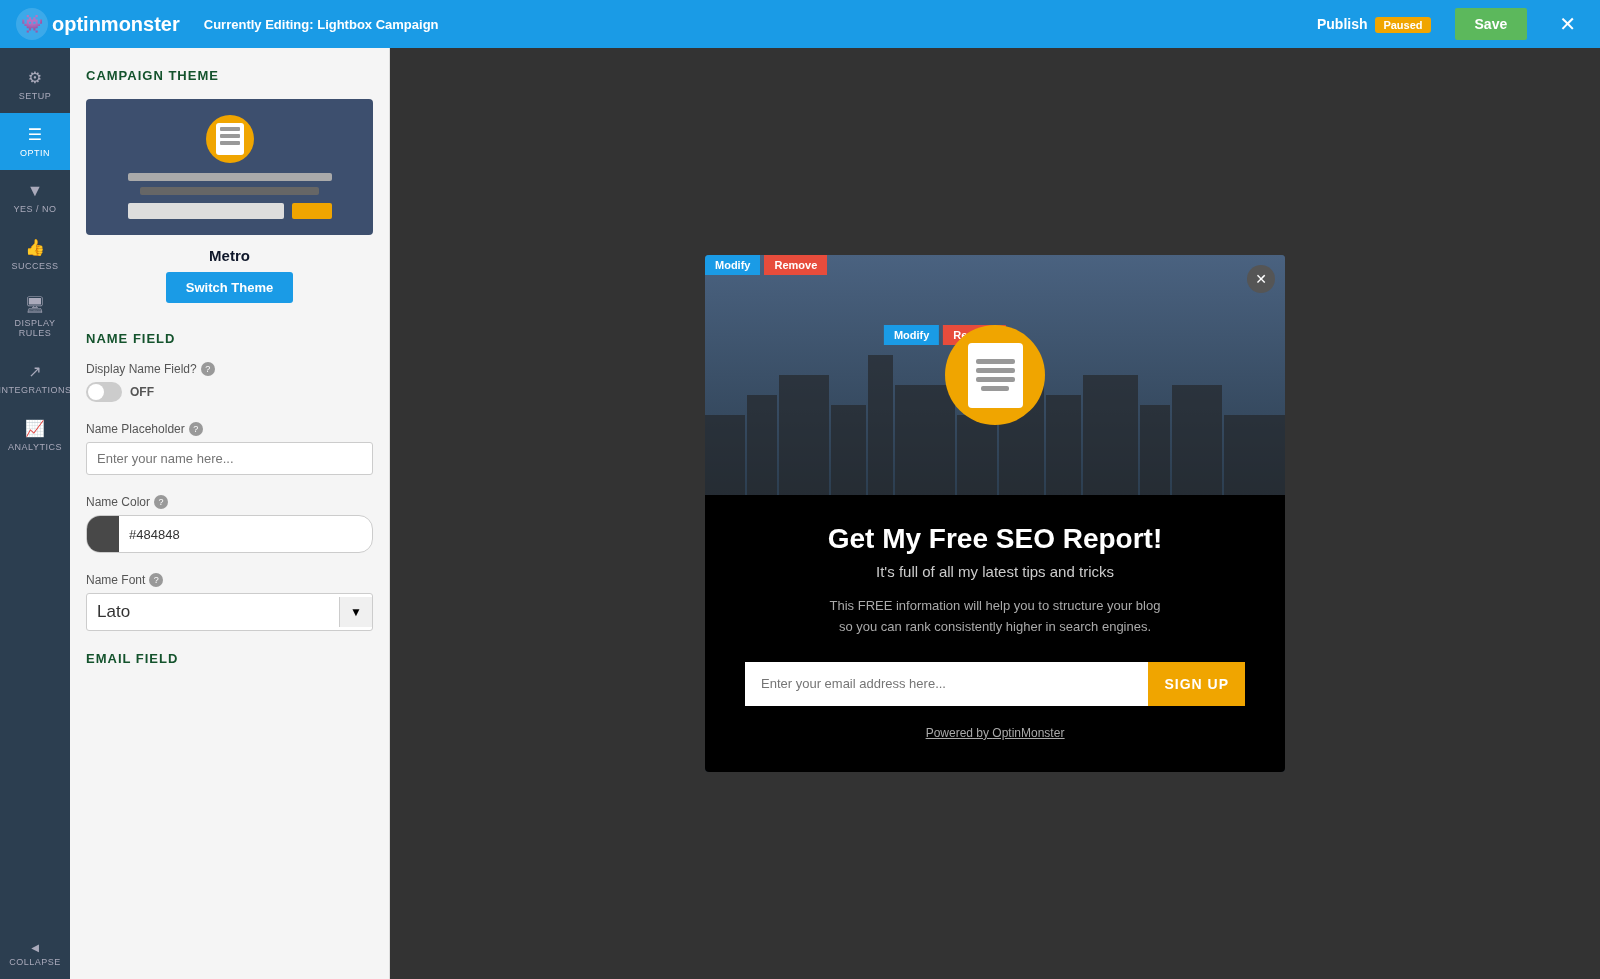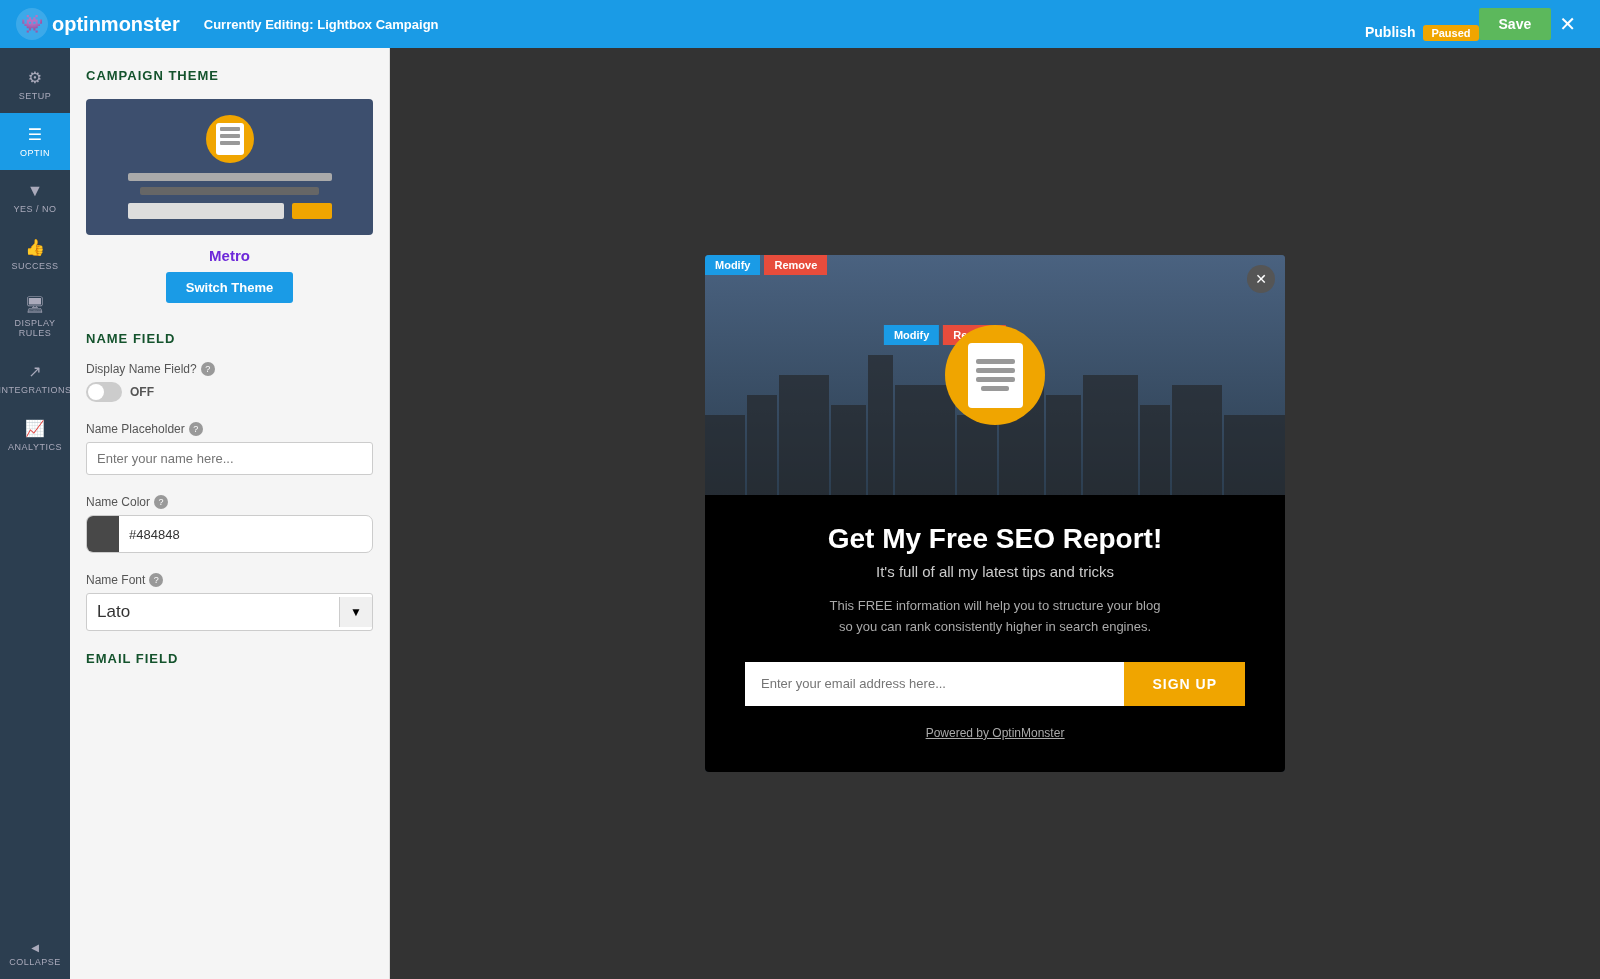--- a/index.html
+++ b/index.html
@@ -33,22 +33,22 @@
     .header-editing {
       color: white;
       font-size: 13px;
       flex: 1;
     }
     .header-editing span {
       font-weight: bold;
     }
     .header-actions {
       display: flex;
-      align-items: flex-end;
-      gap: 0;
+      align-items: center;
+      gap: 24px;
       margin-left: 24px;
     }
     .publish-btn {
       color: white;
       font-size: 14px;
       background: transparent;
       border: none;
       cursor: pointer;
       font-weight: 600;
     }
@@ -205,21 +205,21 @@
     .theme-btn-bar {
       width: 40px;
       height: 16px;
       background: #f0a500;
       border-radius: 2px;
     }
 
     .theme-name {
       font-size: 15px;
       font-weight: bold;
-      color: #6d28d9;
+      color: #0f172a;
       text-align: center;
       margin-bottom: 8px;
     }
     .switch-theme-btn {
       background: #1a9be6;
       color: white;
       border: none;
       padding: 8px 20px;
       font-size: 13px;
       font-weight: bold;
@@ -298,21 +298,21 @@
       border-radius: 3px;
       font-size: 13px;
       color: #888;
       background: white;
     }
 
     .color-input-row {
       display: flex;
       align-items: center;
       border: 1px solid #ccc;
-      border-radius: 7px;
+      border-radius: 14px;
       background: white;
       overflow: hidden;
     }
     .color-swatch {
       width: 32px;
       height: 36px;
       background: #484848;
       flex-shrink: 0;
     }
     .color-value {
@@ -499,21 +499,21 @@
       padding: 14px 16px;
       border: none;
       font-size: 13px;
       color: #aaa;
       background: white;
     }
     .modal-signup-btn {
       background: #f0a500;
       color: white;
       border: none;
-      padding: 14px 28px;
+      padding: 14px 16px;
       font-size: 14px;
       font-weight: bold;
       cursor: pointer;
       letter-spacing: 1px;
       text-transform: uppercase;
     }
     .modal-powered {
       font-size: 12px;
       color: #aaa;
       text-decoration: underline;

